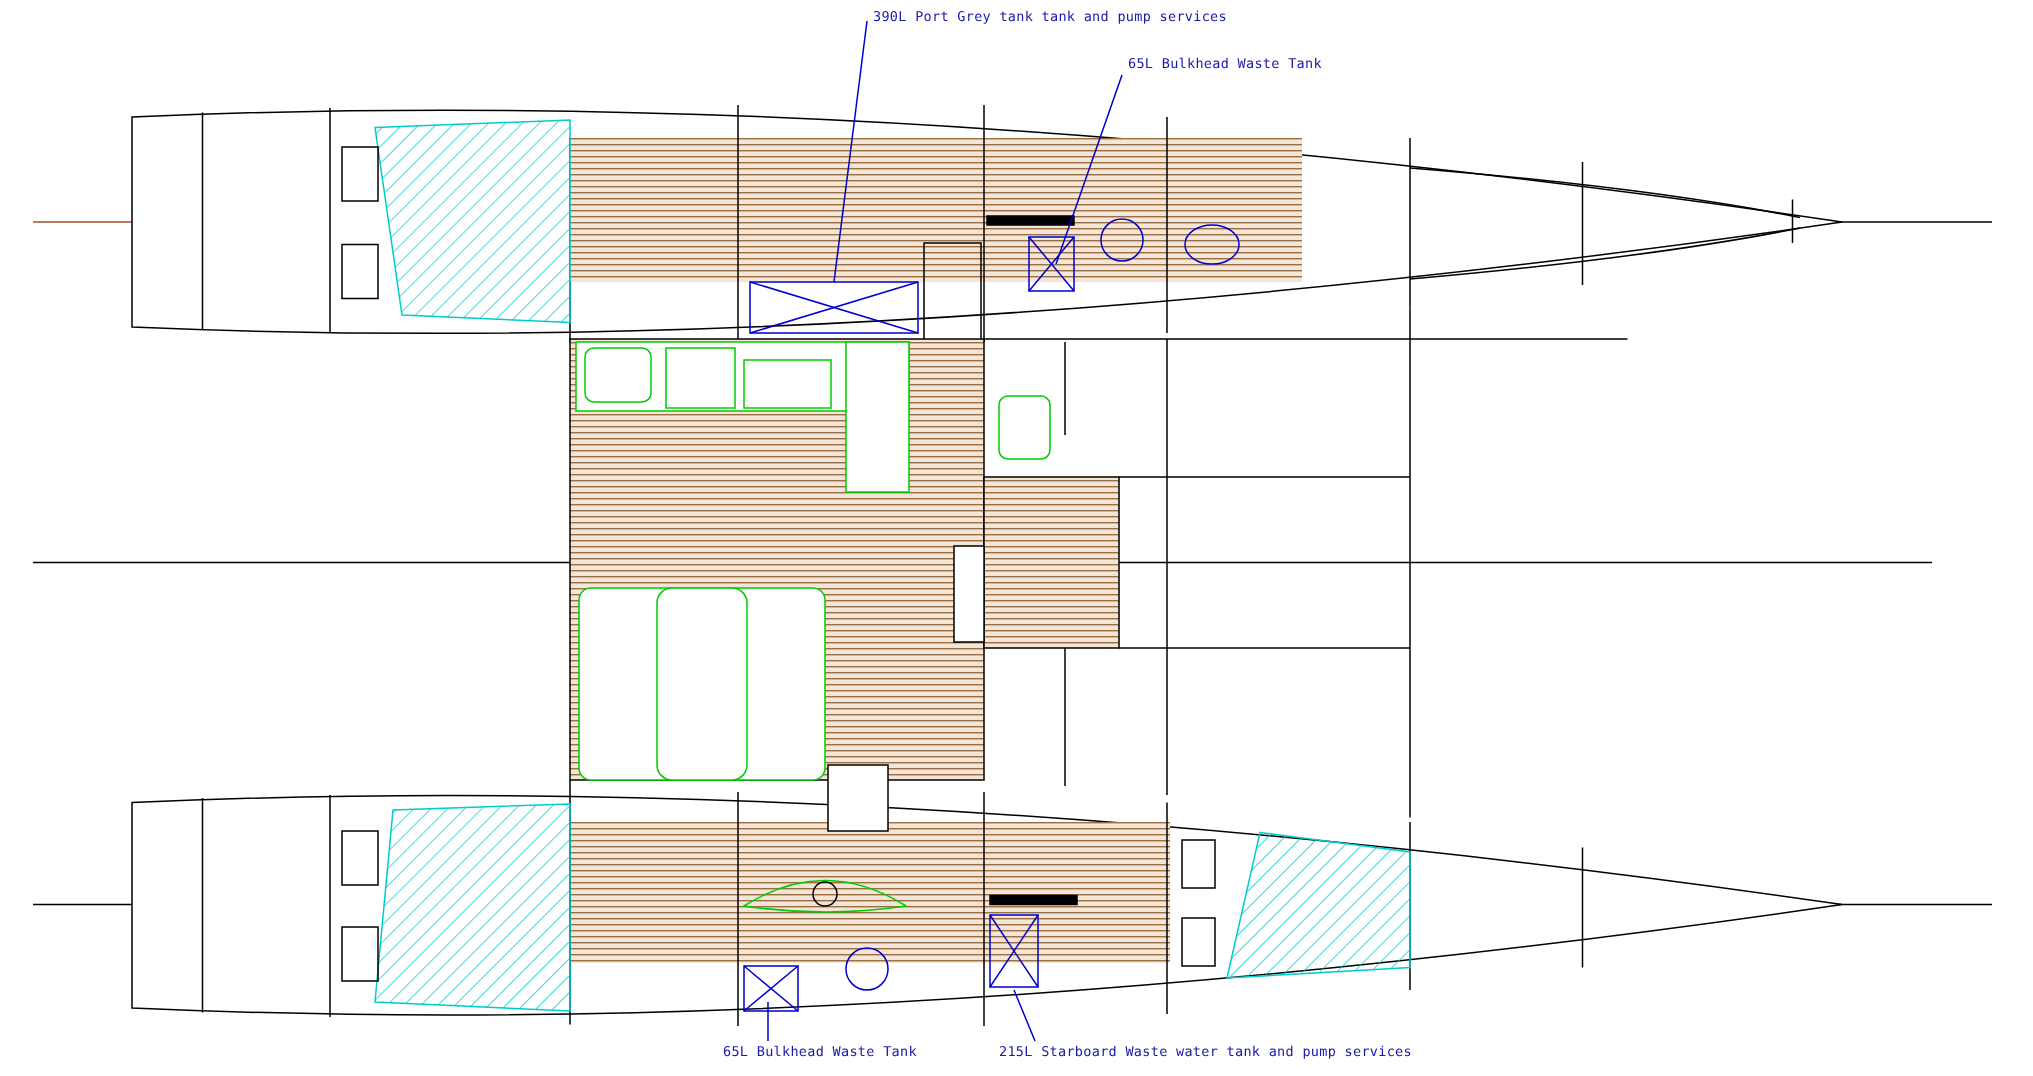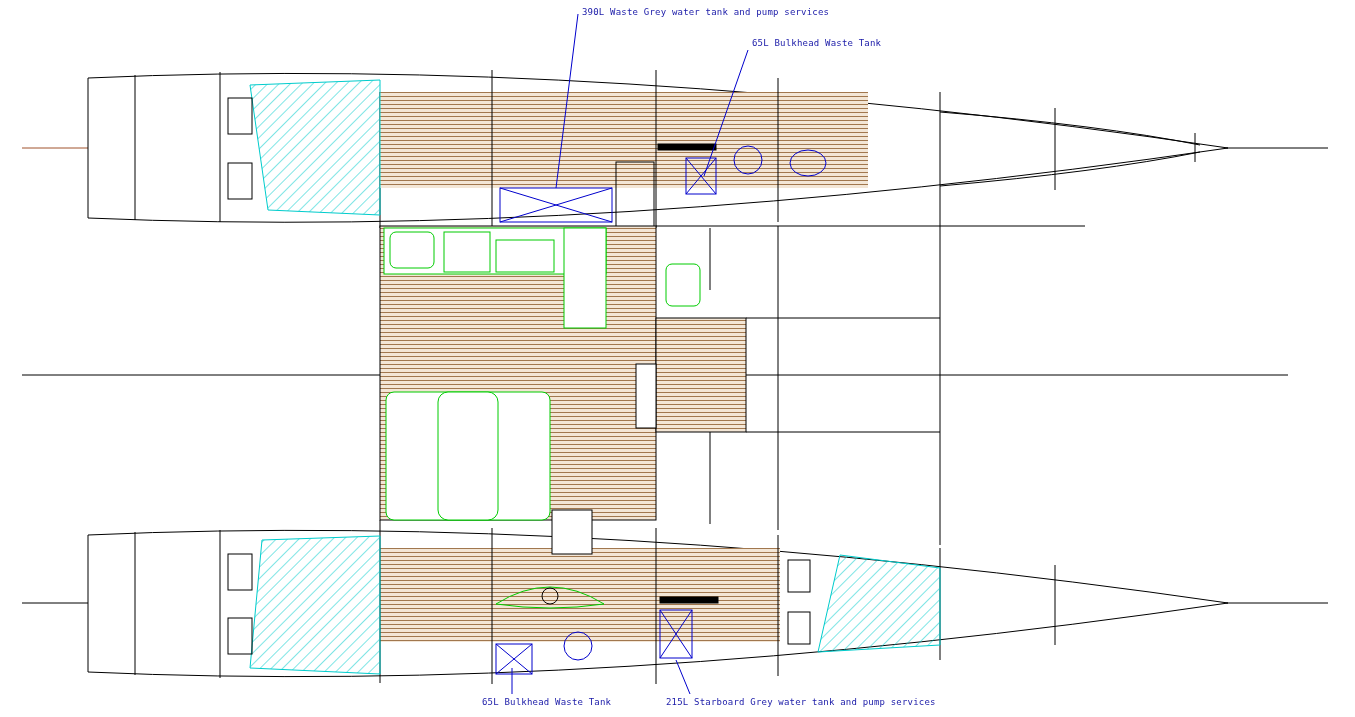--- a/index.html
+++ b/index.html
@@ -109,16 +109,16 @@
   </g>
 
   <g stroke="#0000cc" stroke-width="1">
     <line x1="578" y1="14" x2="556" y2="188"></line>
     <line x1="748" y1="50" x2="704" y2="176"></line>
     <line x1="512" y1="694" x2="512" y2="668"></line>
     <line x1="690" y1="694" x2="676" y2="660"></line>
   </g>
 </svg>
 
-<div class="lbl" style="left:582px;top:7px;">390L Waste Grey water tank and pump services</div>
+<div class="lbl" style="left:582px;top:7px;">390L Port Grey tank tank and pump services</div>
 <div class="lbl" style="left:752px;top:38px;">65L Bulkhead Waste Tank</div>
 <div class="lbl" style="left:482px;top:697px;">65L Bulkhead Waste Tank</div>
-<div class="lbl" style="left:666px;top:697px;">215L Starboard Grey water tank and pump services</div>
+<div class="lbl" style="left:666px;top:697px;">215L Starboard Waste water tank and pump services</div>
 
 </body></html>

